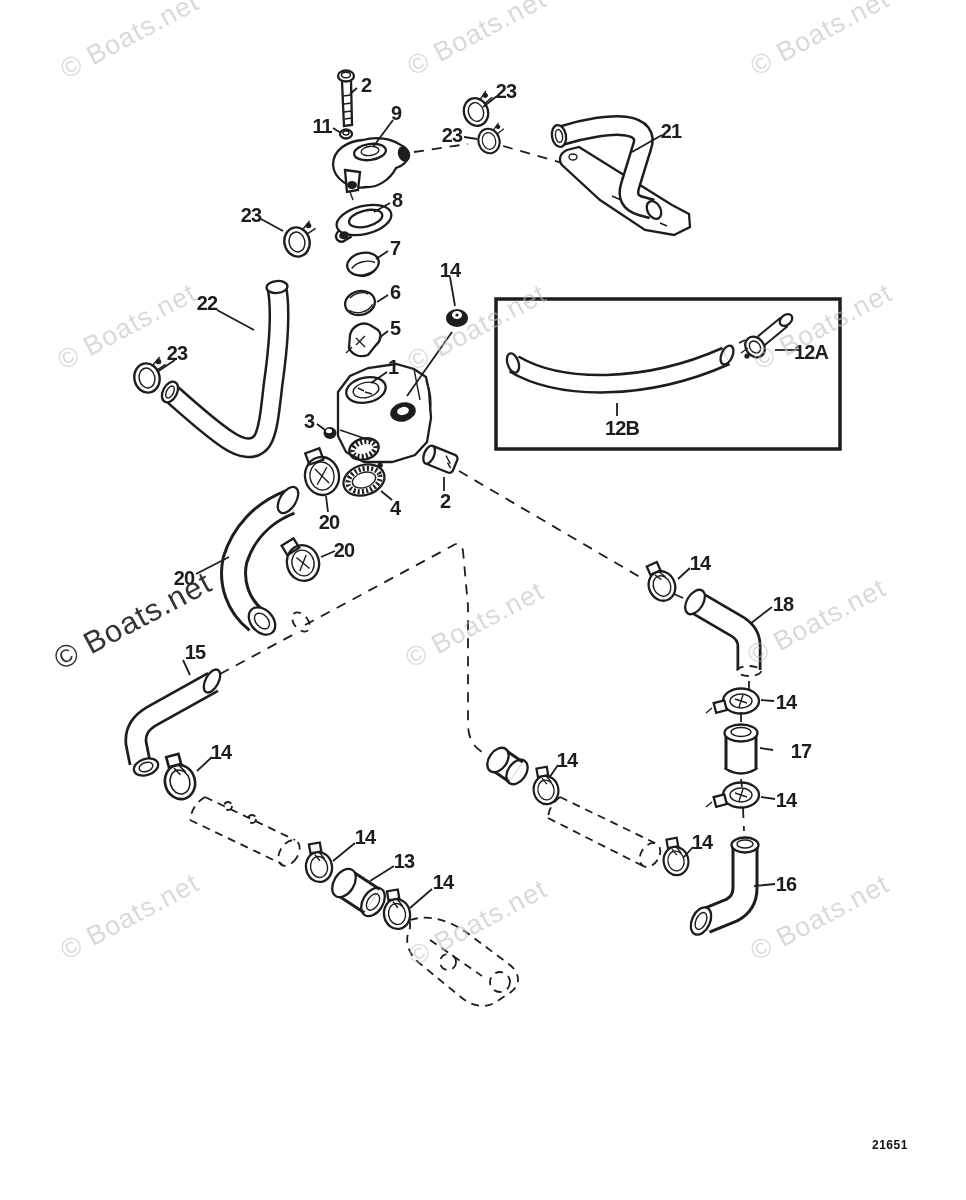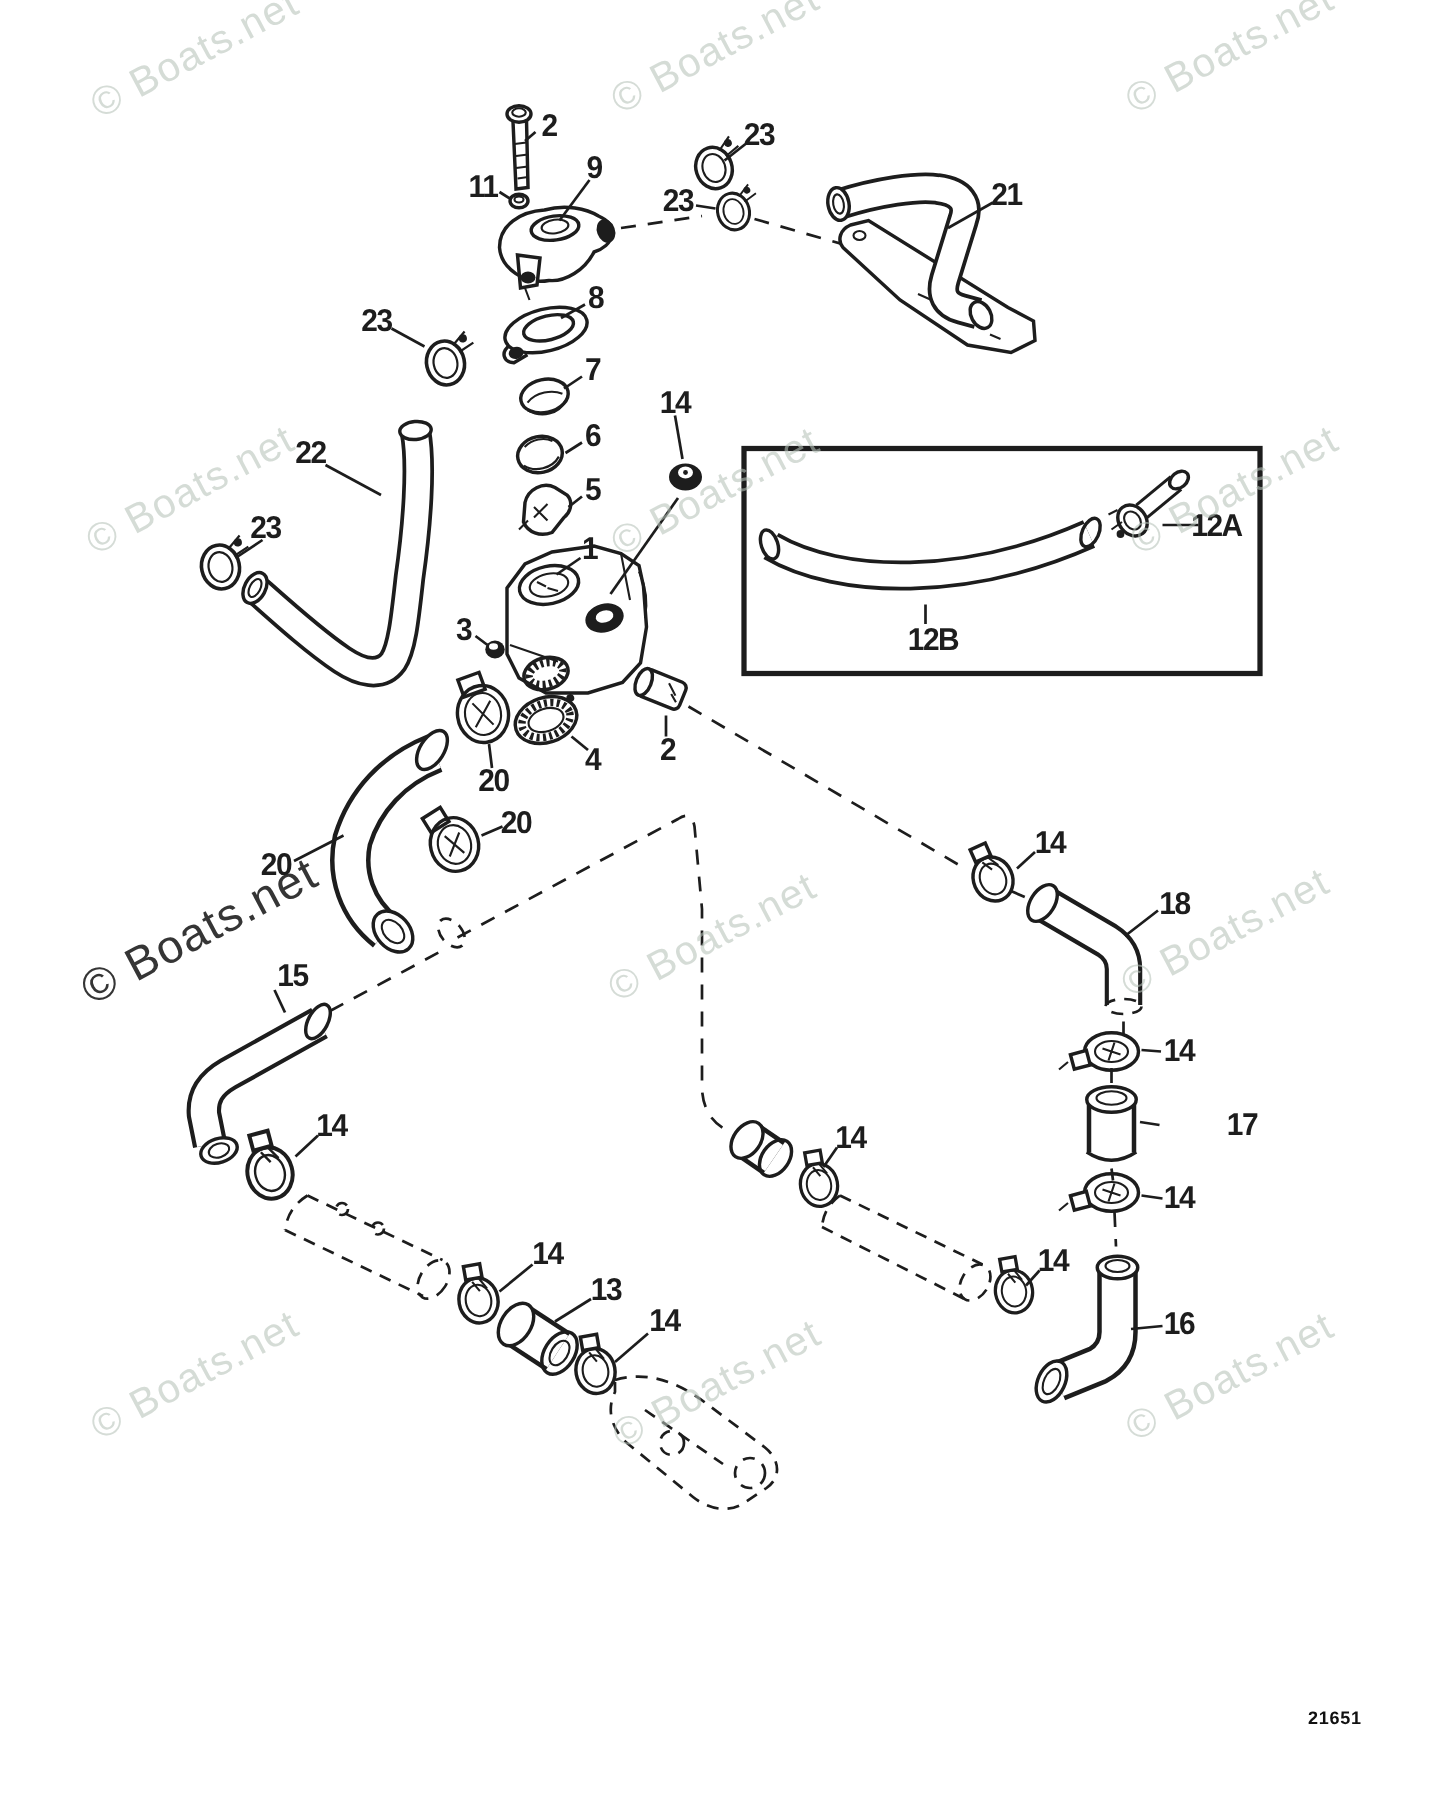--- a/index.html
+++ b/index.html
@@ -354,21 +354,21 @@
       <div class="callout" style="left: 184px; top: 577px;">20</div>
       <div class="callout" style="left: 195px; top: 651px;">15</div>
       <div class="callout" style="left: 221px; top: 751px;">14</div>
       <div class="callout" style="left: 365px; top: 836px;">14</div>
       <div class="callout" style="left: 404px; top: 860px;">13</div>
       <div class="callout" style="left: 443px; top: 881px;">14</div>
       <div class="callout" style="left: 567px; top: 759px;">14</div>
       <div class="callout" style="left: 702px; top: 841px;">14</div>
       <div class="callout" style="left: 786px; top: 883px;">16</div>
       <div class="callout" style="left: 786px; top: 799px;">14</div>
-      <div class="callout" style="left: 828px; top: 750px;">17</div>
+      <div class="callout" style="left: 801px; top: 750px;">17</div>
       <div class="callout" style="left: 786px; top: 701px;">14</div>
       <div class="callout" style="left: 783px; top: 603px;">18</div>
       <div class="callout" style="left: 700px; top: 562px;">14</div>
     </div>
   <div id="watermarks">
       <div class="wm" style="left: 130px; top: 36px;">© Boats.net</div>
       <div class="wm" style="left: 477px; top: 33px;">© Boats.net</div>
       <div class="wm" style="left: 820px; top: 33px;">© Boats.net</div>
       <div class="wm" style="left: 127px; top: 327px;">© Boats.net</div>
       <div class="wm" style="left: 477px; top: 328px;">© Boats.net</div>

